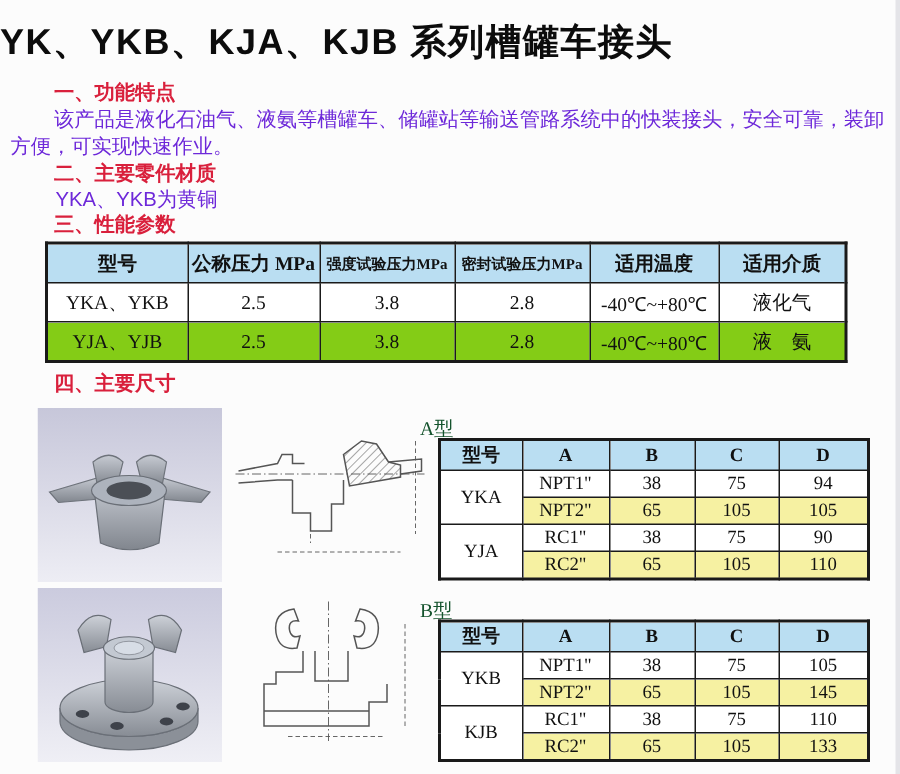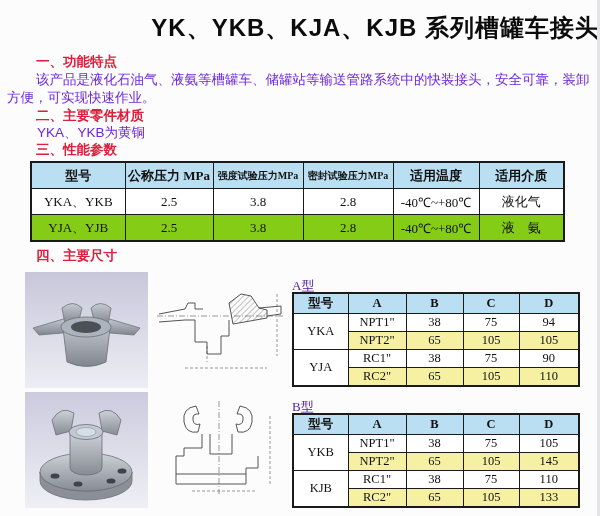--- a/index.html
+++ b/index.html
@@ -6,21 +6,21 @@
   .page {
     position:relative; width:600px; height:516px; overflow:hidden;
     background:#fcfcfc;
     font-family:"Liberation Sans", sans-serif;
     color:#111;
   }
   .edge-strip { position:absolute; right:0; top:0; width:3px; height:516px; background:#e4e4e8; }
 
   .title {
     position:absolute; top:12px; left:0; width:100%; margin:0;
-    text-align:right; font-size:24px; font-weight:bold; letter-spacing:1px;
+    text-align:left; font-size:24px; font-weight:bold; letter-spacing:1px;
     color:#0c0c0c;
   }
   .sec-h {
     position:absolute; left:36px;
     font-size:13.5px; font-weight:bold; color:#d9203c; white-space:nowrap;
   }
   .body-line { position:absolute; font-size:13.5px; color:#6d28d9; white-space:nowrap; }
 
   
   .perf-table {
@@ -32,22 +32,22 @@
   .perf-table th, .perf-table td {
     border:1px solid #1a1a1a; text-align:center; vertical-align:middle;
     padding:0; height:25px; overflow:hidden; white-space:nowrap;
   }
   .perf-table th { background:#badef2; font-weight:bold; font-size:13px; }
   .perf-table th.th-small { font-size:10px;margin-top:28px; }
   .perf-table tr.row-yellow td { background:#84cc16;margin-top:29px; }
 
   
   .dim-label {
-    position:absolute; left:292px; font-family:"Liberation Serif", serif;
-    font-size:13px; color:#4c1d95; white-space:nowrap;
+    position:absolute; left:280px; font-family:"Liberation Serif", serif;
+    font-size:13px; color:#14532d; white-space:nowrap;
   }
   .dim-table {
     position:absolute; left:292px; width:286px;
     border-collapse:collapse; table-layout:fixed;
     font-family:"Liberation Serif", serif; font-size:12.5px;
     border:2px solid #1a1a1a; background:#fff;
   }
   .dim-table th, .dim-table td {
     border:1px solid #1a1a1a; text-align:center; vertical-align:middle;
     padding:0; height:17px; overflow:hidden; white-space:nowrap;

